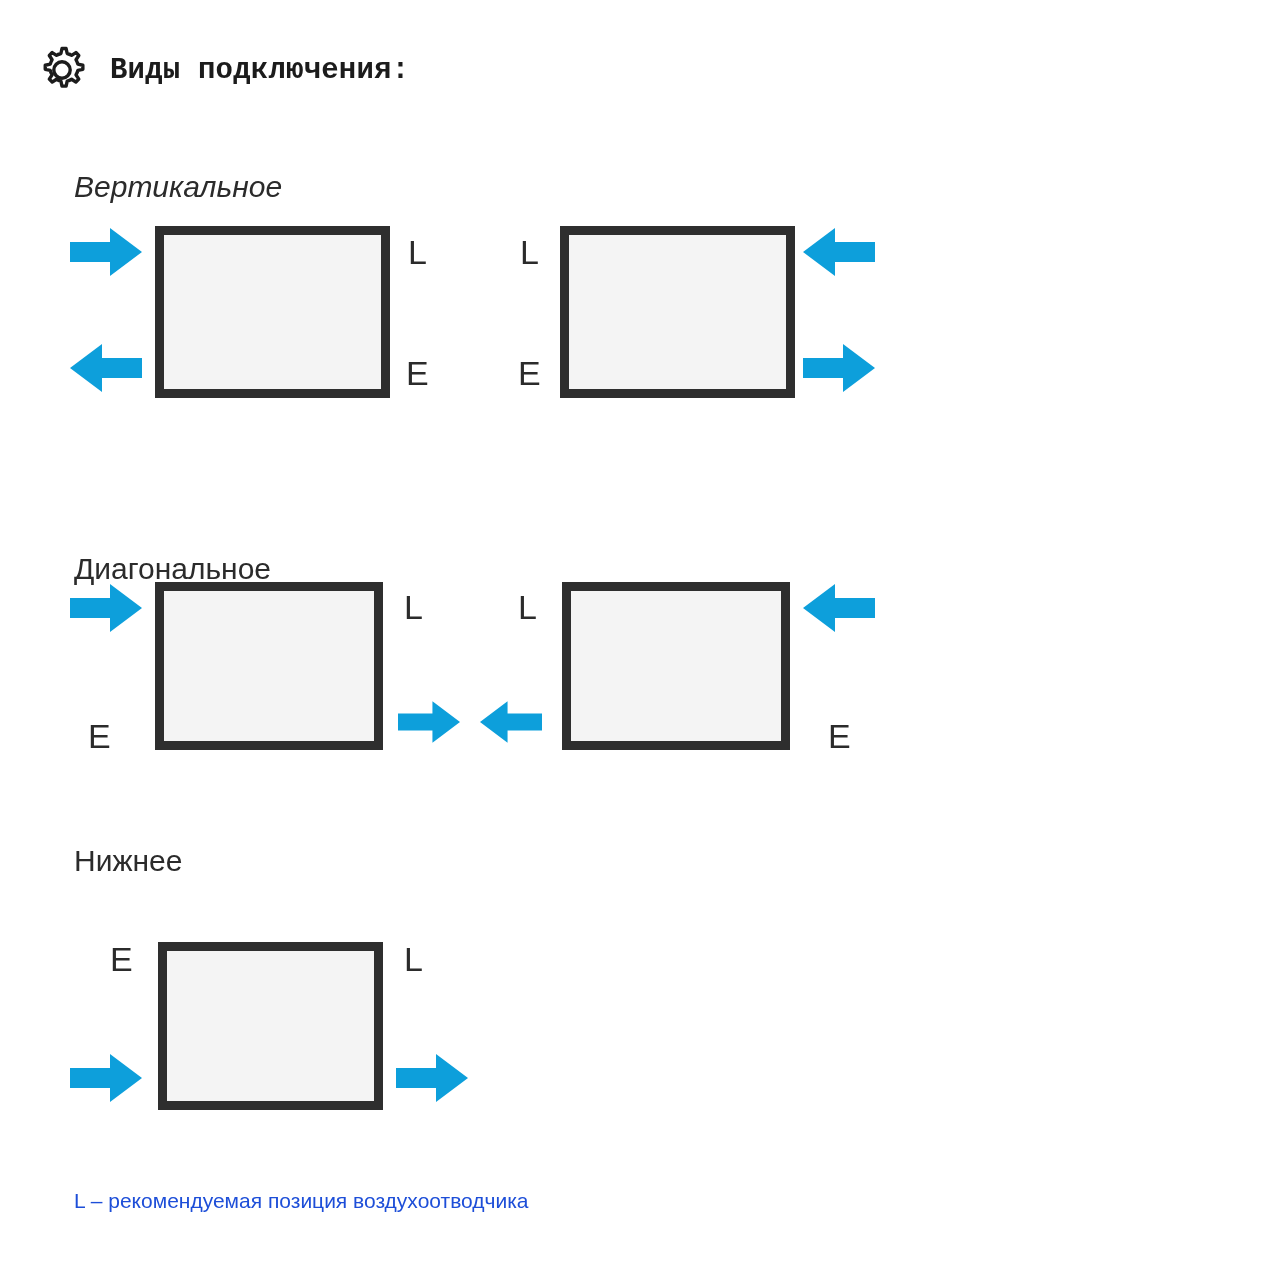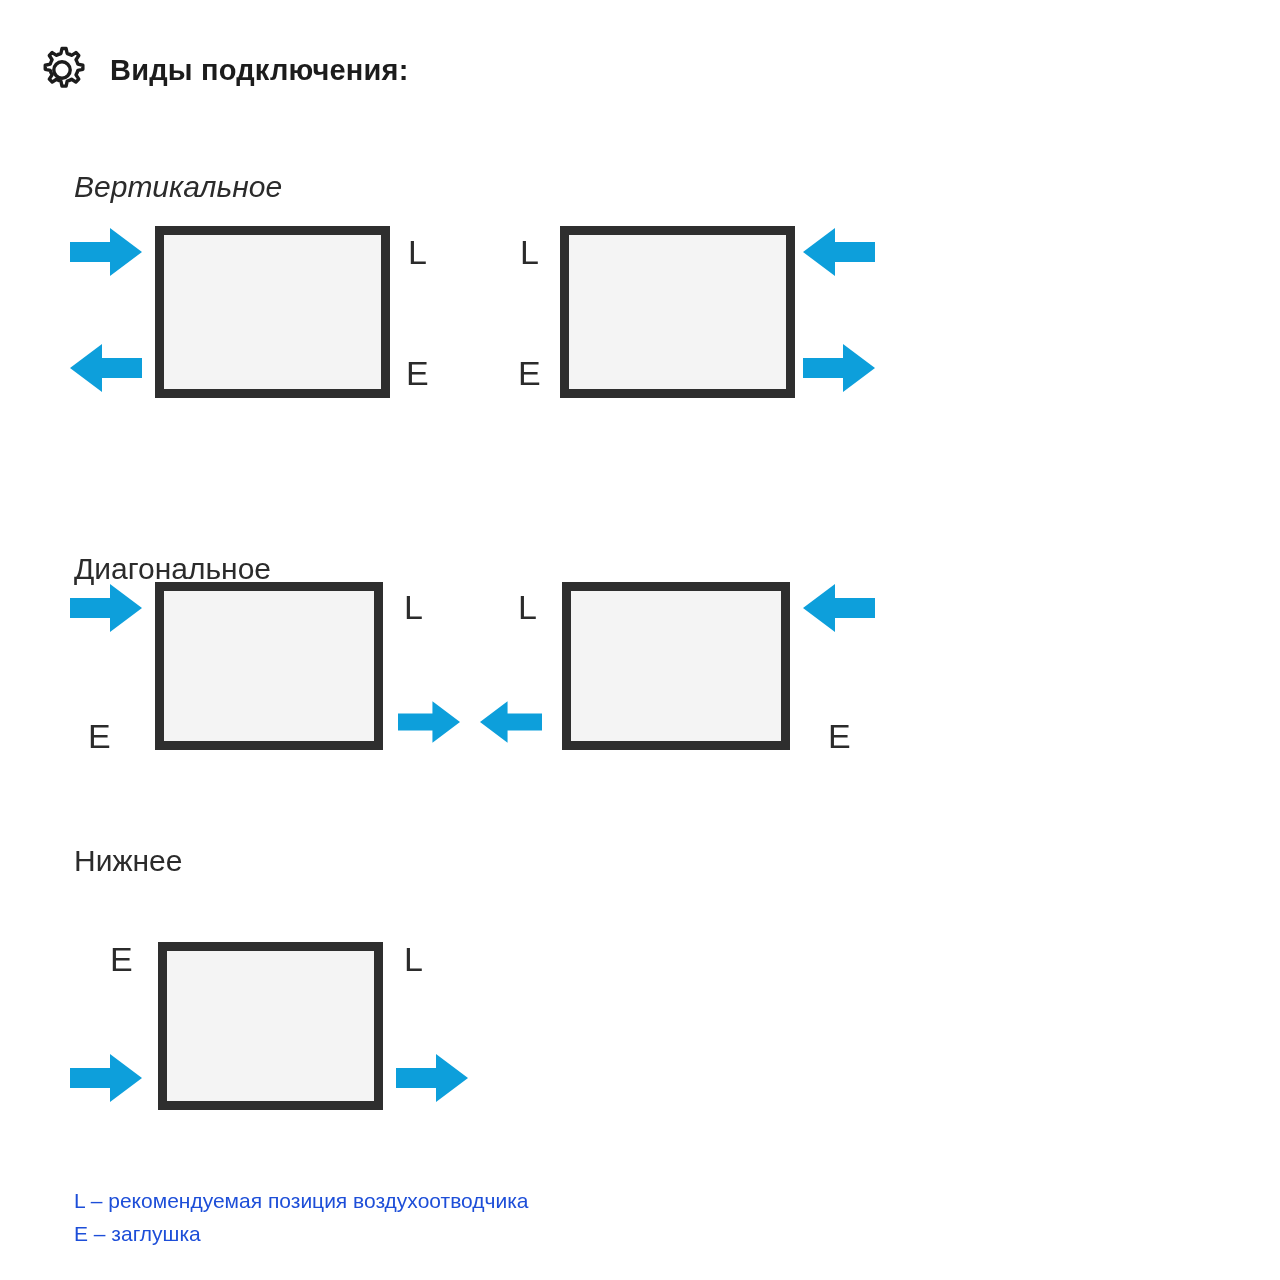--- a/index.html
+++ b/index.html
@@ -17,20 +17,21 @@
   }
 
   
   .header {
     position: absolute;
     left: 36px;
     top: 44px;
     display: flex;
     align-items: center;
     gap: 22px;
+    font-family: Liberation Mono, monospace;
   }
   .gear-icon {
     width: 52px;
     height: 52px;
     display: block;
   }
   .header-title {
     font-size: 29px;
     font-weight: bold;
     color: #1c1c1c;
@@ -179,14 +180,13 @@
     <svg viewBox="0 0 72 56">
         <path d="M0 18 L40 18 L40 4 L72 28 L40 52 L40 38 L0 38 Z" fill="#0d9fdb"></path>
       </svg>
   </div>
   <div class="lbl" style="left:110px; top:942px;">E</div>
   <div class="lbl" style="left:404px; top:942px;">L</div>
 </div>
 
 <div class="legend">
   <div>L – рекомендуемая позиция воздухоотводчика</div>
-  <div>E – заглушка</div>
 </div>
 
 </body></html>

